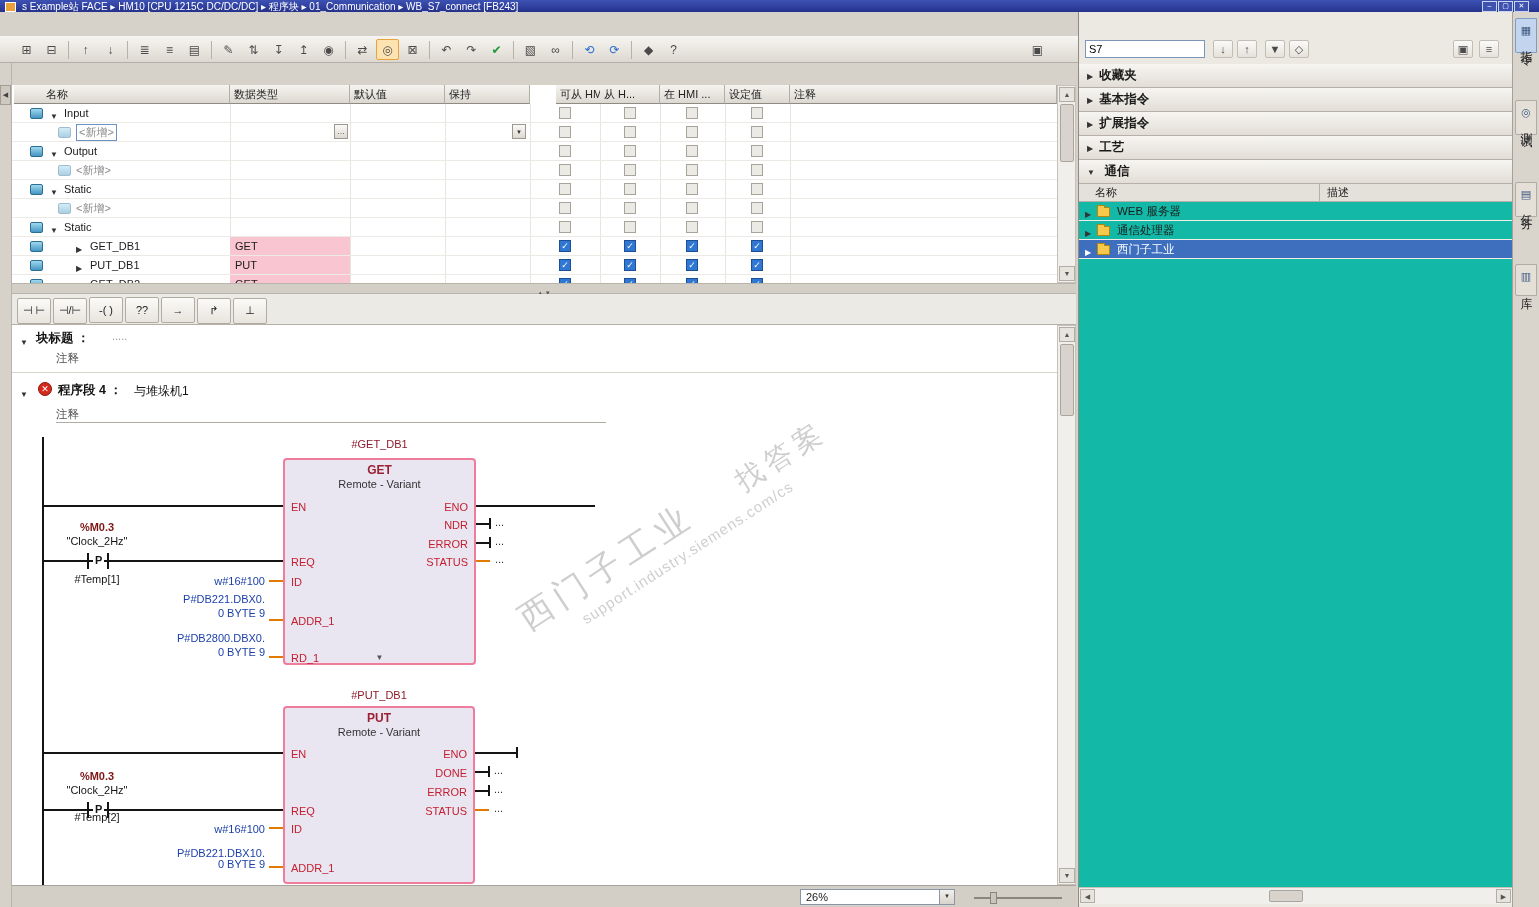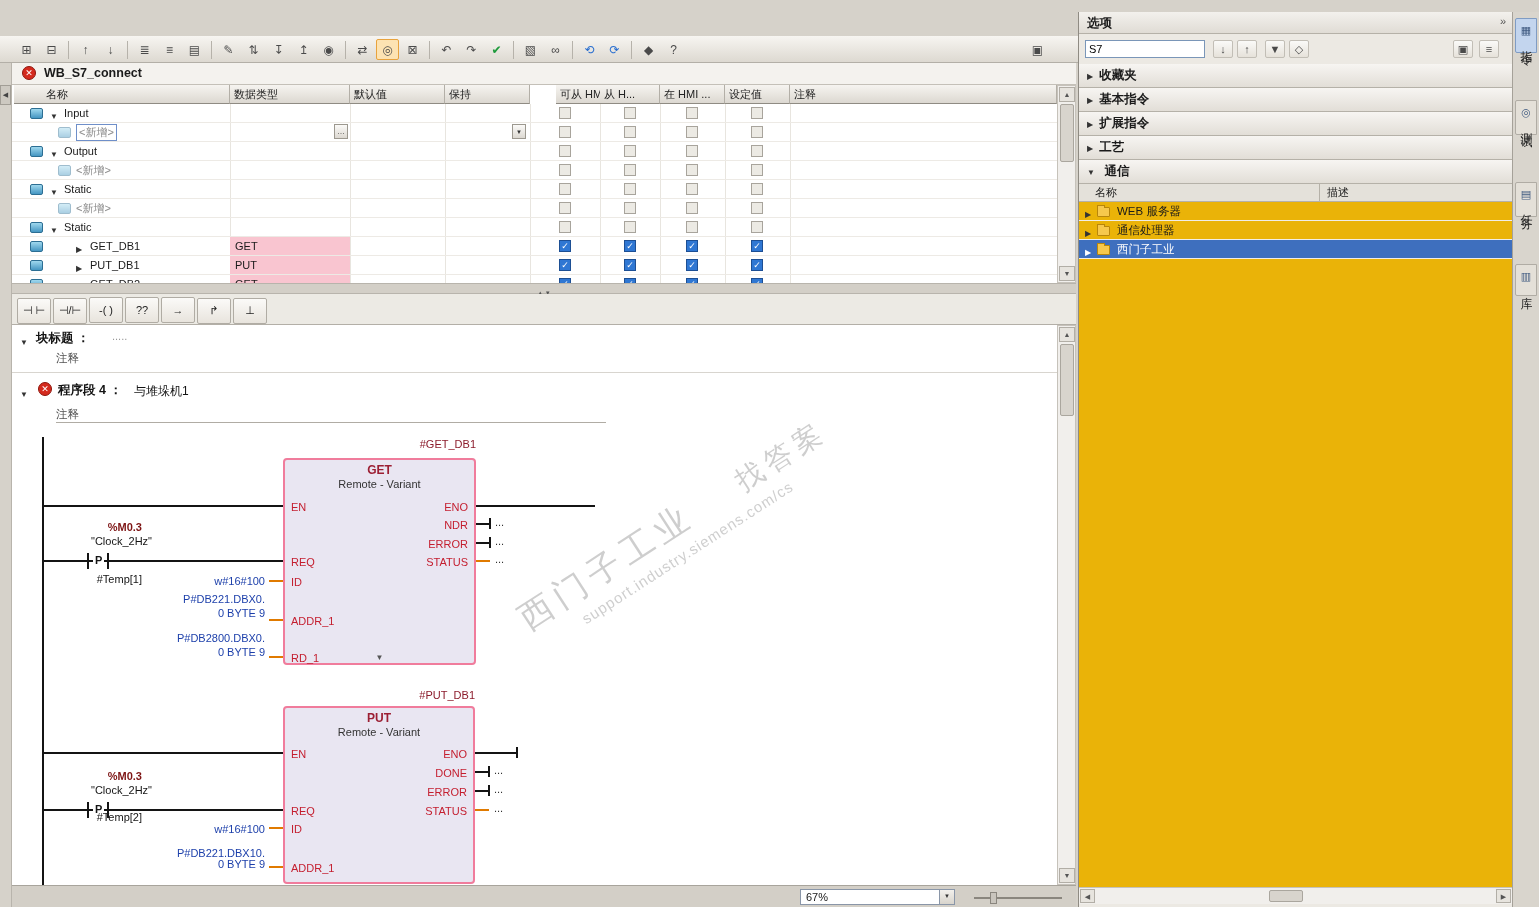--- a/index.html
+++ b/index.html
@@ -68,21 +68,21 @@
   .ladbar{position:absolute;left:12px;top:294px;width:1064px;height:31px;background:#eceae4;border-bottom:1px solid #b3afa7;box-sizing:border-box;padding:2px 0 0 4px;white-space:nowrap;}
   .ladbtn{display:inline-flex;align-items:center;justify-content:center;width:32px;height:24px;margin:1px 1px;
           background:linear-gradient(#fbfaf8,#e8e4dd);border:1px solid #b0aca4;border-radius:2px;font-size:11px;color:#222;}
   
   #canvas{position:absolute;left:12px;top:325px;width:1045px;height:560px;background:#fff;overflow:hidden;}
   .w{position:absolute;height:2px;background:#141414;}
   .wo{position:absolute;height:2px;background:#e07a00;}
   .vt{position:absolute;width:2px;background:#141414;}
   .pin{position:absolute;font-size:11px;color:#c41e2f;}
   .optext{position:absolute;font-size:11px;color:#141414;}
-  .ctr{text-align:right;}
+  .ctr{text-align:center;}
   .rt{text-align:right;}
   .opblue{color:#1c3faa;}
   .opred{color:#7d1414;font-weight:bold;}
   .opinst{color:#8c1c2c;}
   .dots{position:absolute;font-size:11px;color:#333;}
   .ladblock{position:absolute;background:#e9e6f2;border:2px solid #f07c9c;border-radius:4px;box-sizing:border-box;}
   .blocktitle{position:absolute;left:0;width:100%;text-align:center;color:#9c1f33;font-weight:bold;font-size:12px;}
   .blocksub{position:absolute;left:0;width:100%;text-align:center;color:#333;font-size:11px;}
   .blockexp{position:absolute;left:0;bottom:1px;width:100%;text-align:center;font-size:8px;color:#555;}
   .blockexp::after{content:"▼";}
@@ -118,21 +118,21 @@
              font-family:"Liberation Sans",sans-serif;padding:0 3px;box-sizing:border-box;}
   .sicon{position:absolute;top:4px;width:20px;height:18px;display:flex;align-items:center;justify-content:center;
          font-size:11px;color:#4a4a4a;border:1px solid #c2beb6;border-radius:2px;background:linear-gradient(#fafaf8,#e6e2da);box-sizing:border-box;}
   .acc{position:absolute;left:0;width:100%;height:24px;background:linear-gradient(#f7f5f2,#e2ded7);
        border-bottom:1px solid #b5b1a8;box-sizing:border-box;font-weight:bold;font-size:12.5px;line-height:23px;}
   .acc .chevr, .acc .chevd{margin:0 6px 0 8px;}
   .commhead{position:absolute;left:0;top:148px;width:100%;height:24px;background:linear-gradient(#f7f5f2,#e2ded7);
             border-bottom:1px solid #b5b1a8;box-sizing:border-box;font-weight:bold;font-size:12.5px;line-height:23px;}
   .commcols{position:absolute;left:0;top:172px;width:100%;height:18px;background:#e4e1da;border-bottom:1px solid #b5b1a8;box-sizing:border-box;font-size:11px;line-height:17px;}
   .commcols .cdiv{position:absolute;left:240px;top:0;width:1px;height:18px;background:#b5b1a8;}
-  .commlist{position:absolute;left:0;top:190px;width:100%;height:685px;background:#eab308;}
+  .commlist{position:absolute;left:0;top:190px;width:100%;height:685px;background:#14b8a6;}
   .commrow{position:absolute;left:0;width:100%;height:19px;font-size:11.5px;line-height:18px;border-bottom:1px solid #f0ede7;box-sizing:border-box;}
   .commrow.sel{background:#3e6fbe;color:#fff;}
   .commrow .rowchev{left:6px;}
   .commrow.sel .chevr::after{color:#fff;}
   .folder{position:absolute;left:18px;top:5px;width:13px;height:10px;background:#f6c84c;border:1px solid #b8860b;border-radius:1px;box-sizing:border-box;}
   .folder::before{content:"";position:absolute;top:-3px;left:-1px;width:6px;height:2px;background:#f6c84c;border:1px solid #b8860b;border-bottom:none;}
   .commlabel{position:absolute;left:38px;top:0;}
   .panelhsb{position:absolute;left:0;top:875px;width:100%;height:17px;background:#f1efec;border-top:1px solid #c6c2ba;box-sizing:border-box;}
   
   .sidestrip{position:absolute;left:1512px;top:12px;width:27px;height:895px;background:#d9d5cd;border-left:1px solid #a5a199;box-sizing:border-box;}
@@ -140,36 +140,39 @@
            padding:5px 0;border:1px solid #b0aca4;border-radius:2px 0 0 2px;background:#e4e0d8;box-sizing:border-box;}
   .sidetab.act{background:#c3d5ee;border-color:#7f9cc4;}
   .sidetab .ic{font-size:11px;color:#3f5a80;}
   .vlabel{writing-mode:vertical-rl;letter-spacing:3px;font-size:12px;color:#222;}
 </style>
 </head>
 <body>
 
 <div id="root">
 
+  <div class="titlebar">
+    <span class="appicon"></span>
+    <span class="path">s Example站 FACE  ▸  HM10 [CPU 1215C DC/DC/DC]  ▸  程序块  ▸  01_Communication  ▸  WB_S7_connect [FB243]</span>
+    <span class="wbtn" style="right:42px">–</span>
+    <span class="wbtn" style="right:26px">▢</span>
+    <span class="wbtn" style="right:10px">✕</span>
+  </div>
 
   <div class="menuband"></div>
 
   <div class="toolbar">
     <span id="tb-icons"><span class="tbicon">⊞</span><span class="tbicon">⊟</span><span class="tsep"></span><span class="tbicon">↑</span><span class="tbicon">↓</span><span class="tsep"></span><span class="tbicon">≣</span><span class="tbicon">≡</span><span class="tbicon">▤</span><span class="tsep"></span><span class="tbicon">✎</span><span class="tbicon">⇅</span><span class="tbicon">↧</span><span class="tbicon">↥</span><span class="tbicon">◉</span><span class="tsep"></span><span class="tbicon">⇄</span><span class="tbicon act">◎</span><span class="tbicon">⊠</span><span class="tsep"></span><span class="tbicon">↶</span><span class="tbicon">↷</span><span class="tbicon" style="color: rgb(29, 154, 58);">✔</span><span class="tsep"></span><span class="tbicon">▧</span><span class="tbicon">∞</span><span class="tsep"></span><span class="tbicon" style="color: rgb(42, 111, 208);">⟲</span><span class="tbicon" style="color: rgb(42, 111, 208);">⟳</span><span class="tsep"></span><span class="tbicon">◆</span><span class="tbicon">?</span></span>
     <span class="tbicon splitic">▣</span>
   </div>
 
   <div class="leftstrip">
     <div class="collbtn">◀</div>
   </div>
 
-  <div class="errhdr">
-    <span class="erricon" style="left:10px;top:3px;"></span>
-    <span class="blockname">WB_S7_connect</span>
-  </div>
 
   <div id="ifc-table">
     <div class="ifc-h" style="left:2px;width:216px"><span style="margin-left:32px">名称</span></div>
     <div class="ifc-h" style="left:218px;width:120px"><span>数据类型</span></div>
     <div class="ifc-h" style="left:338px;width:95px"><span>默认值</span></div>
     <div class="ifc-h" style="left:433px;width:85px"><span>保持</span></div>
     <div class="ifc-h" style="left:544px;width:70px"><span>可从 HMI/...</span></div>
     <div class="ifc-h" style="left:588px;width:60px"><span>从 H...</span></div>
     <div class="ifc-h" style="left:648px;width:65px"><span>在 HMI ...</span></div>
     <div class="ifc-h" style="left:713px;width:65px"><span>设定值</span></div>
@@ -400,32 +403,28 @@
   </div>
 
   <div class="sbtrack" style="left:1057px;top:325px;width:19px;height:560px;">
     <div class="sbtn sbu" style="left:1px;top:1px;width:16px;height:15px;"></div>
     <div class="sthumb" style="left:2px;top:18px;width:14px;height:72px;"></div>
     <div class="sbtn sbd" style="left:1px;bottom:1px;width:16px;height:15px;"></div>
   </div>
 
   <div class="statusbar">
     <div class="zoombox">
-      <span class="zv">67%</span>
+      <span class="zv">26%</span>
       <span class="zoomarrow"></span>
     </div>
     <div class="slider-track"></div>
     <div class="slider-thumb"></div>
   </div>
 
   <div class="panel">
-    <div class="pnlhdr">
-      <span class="t">选项</span>
-      <span class="pnlcoll">»</span>
-    </div>
     <div class="searchrow">
       <input class="searchbox" value="S7" style="">
       <span class="sicon" style="left:134px">↓</span>
       <span class="sicon" style="left:158px">↑</span>
       <span class="sicon" style="left:186px">▼</span>
       <span class="sicon" style="left:210px">◇</span>
       <span class="sicon" style="left:374px">▣</span>
       <span class="sicon" style="left:400px">≡</span>
     </div>
     <div id="acc-list">

